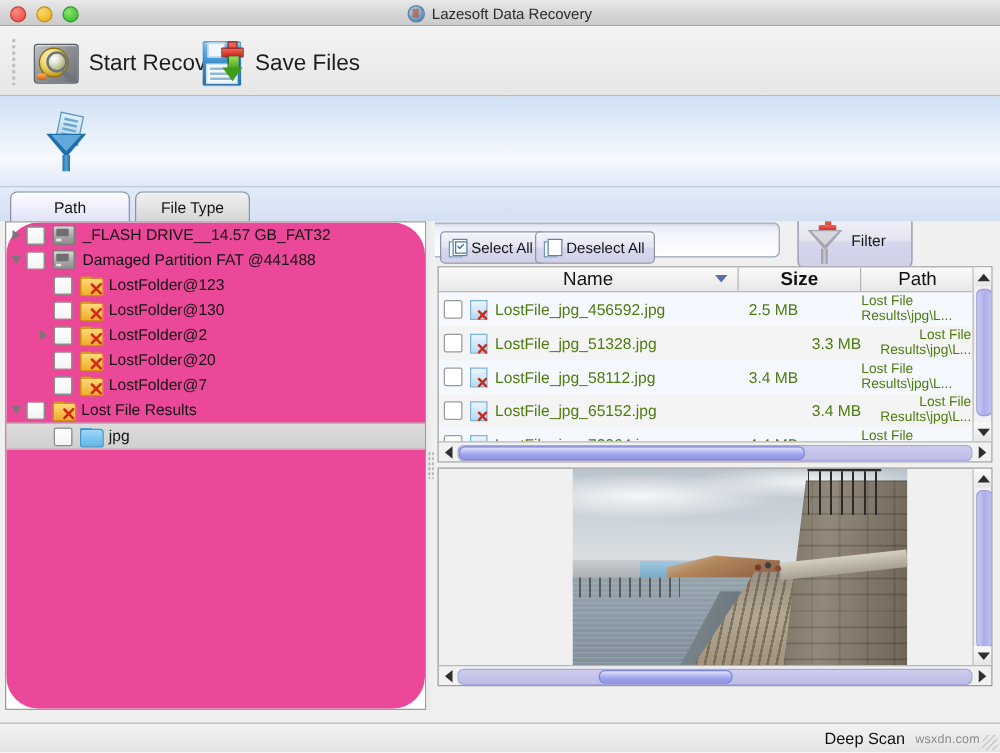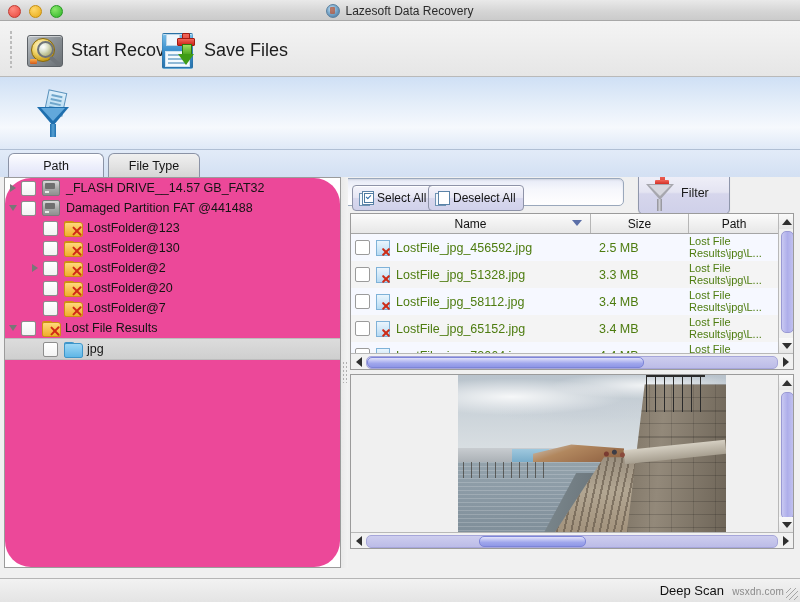--- a/index.html
+++ b/index.html
@@ -365,35 +365,35 @@
   }
 
   .filelist {
     position: absolute; left: 2px; top: 36px; width: 444px; height: 157px;
     border: 1px solid #9b9b9b; background: #fff; box-sizing: border-box;
     overflow: hidden;
   }
   .fl-head { display: flex; height: 19px; background: linear-gradient(to bottom, #fbfbfb, #e7e7e7); border-bottom: 1px solid #a5a5a5; }
   .fl-head .th {
     display: flex; align-items: center; justify-content: center;
-    font-size: 12px; color: #121212; border-right: 1px solid #b6b6b6;
+    font-size: 15px; color: #121212; border-right: 1px solid #b6b6b6;
     position: relative; box-sizing: border-box;
   }
   .fl-head .th.name { width: 240px; }
-  .fl-head .th.size { width: 98px; }
+  .fl-head .th.size { width: 98px; font-weight: bold; }
   .fl-head .th.path { width: 90px; border-right: none; }
   .sort-caret {
     position: absolute; right: 8px; top: 6px; width: 0; height: 0;
     border-left: 5px solid transparent; border-right: 5px solid transparent;
     border-top: 6px solid #5b6fa8;
   }
   .fl-body { position: relative; }
   .fl-row { display: flex; height: 27px; align-items: center; font-size: 12.5px; color: #4d7c0f; box-sizing: border-box; }
   .fl-row.odd  { background: #f6f8ff; }
-  .fl-row.even { background: #f4f4f4; }
+  .fl-row.even { background: #f4f4f4; text-align: right; }
   .fl-row .c-name { width: 240px; display: flex; align-items: center; gap: 6px; padding-left: 4px; box-sizing: border-box; }
   .fl-row .c-size { width: 98px; padding-left: 8px; box-sizing: border-box; }
   .fl-row .c-path { width: 90px; font-size: 11px; line-height: 11.5px; box-sizing: border-box; padding-right: 2px; }
   .cbx-sm {
     width: 13px; height: 13px; flex: 0 0 13px;
     border: 1px solid #9b9b9b; border-radius: 2px; background: #fff;
   }
   .ico-jpg {
     position: relative; width: 14px; height: 15px; flex: 0 0 14px;
   }

